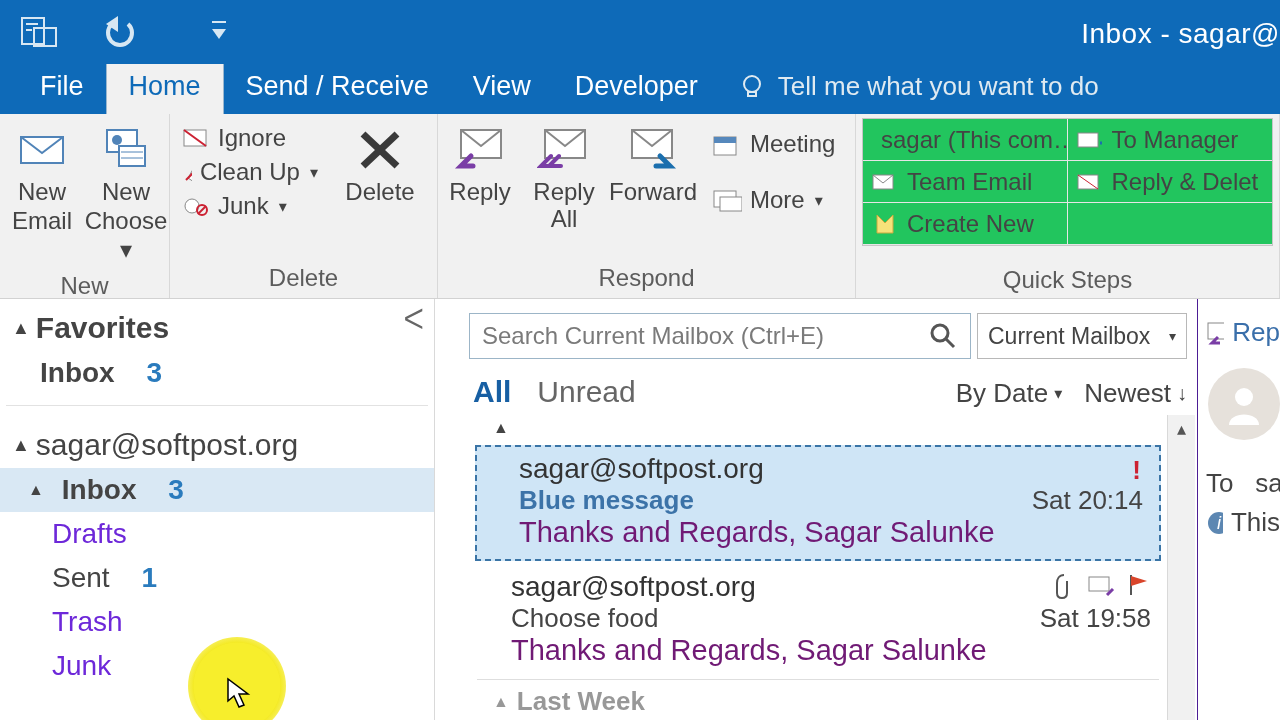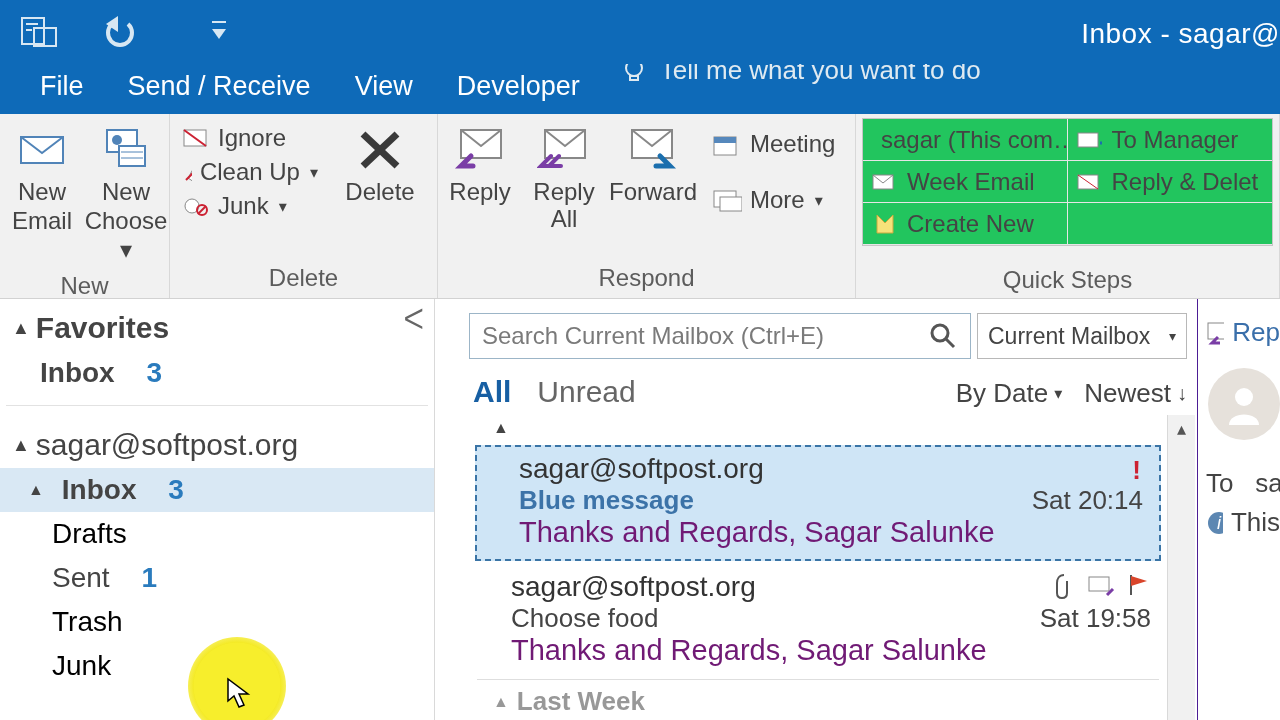--- a/index.html
+++ b/index.html
@@ -10,21 +10,21 @@
 .tb-left { display:flex; align-items:center; gap:36px; padding-left:20px; }
 .tb-icon svg { display:block; }
 .tb-undo svg { display:block; }
 .tb-drop { font-size:22px; color:#d7e7f3; margin-left:32px; line-height:1; }
 .tb-title { position:absolute; right:0; top:18px; color:#fff; font-size:28px; letter-spacing:.5px; }
 
 
 .ribbons { height:50px; background:#0e6ab8; display:flex; align-items:flex-end; padding-left:18px; }
 .rtab { color:#fff; font-size:27px; padding:8px 22px 12px; cursor:pointer; }
 .rtab.active { background:#f1f1f1; color:#0e6ab8; border:1px solid #9ab7cf; border-bottom:none; }
-.tell { display:flex; align-items:center; gap:12px; margin-left:18px; color:#dfeaf1; font-size:26px; padding-bottom:28px; }
+.tell { display:flex; align-items:center; gap:12px; margin-left:18px; color:#dfeaf1; font-size:26px; padding-bottom:12px; }
 .tell svg { display:block; }
 
 
 .ribbon-body { height:185px; background:#f1f1f1; border-bottom:1px solid #d2d2d2; display:flex; }
 .rgroup { border-right:1px solid #d8d8d8; display:flex; flex-direction:column; justify-content:space-between; padding-top:6px; }
 .rgroup-lbl { text-align:center; font-size:24px; color:#5c5c5c; padding:4px 0 6px; }
 .rgroup .btns { flex:1; display:flex; align-items:flex-start; }
 
 
 .bigbtn { display:flex; flex-direction:column; align-items:center; justify-content:flex-start; width:84px; padding:4px 0; cursor:pointer; font-size:24px; color:#444; text-align:center; line-height:1.2; }
@@ -51,21 +51,21 @@
 .collapse { position:absolute; top:4px; right:10px; font-size:28px; color:#666; cursor:pointer; }
 .nav-h { display:flex; align-items:center; gap:6px; font-size:30px; font-weight:600; color:#444; padding:6px 12px; cursor:pointer; }
 .nav-h .tri { font-size:18px; }
 .nav-item { display:flex; align-items:center; gap:12px; font-size:28px; color:#444; padding:6px 12px 6px 40px; cursor:pointer; }
 .nav-item.bold .nm { font-weight:700; }
 .nav-item.selected { background:#d9e8f4; }
 .nav-item .tri { font-size:16px; margin-right:6px; }
 .nav-item .cnt { color:#2a7bbd; font-weight:600; }
 .nav-sep { height:1px; background:#e2e2e2; margin:10px 6px 16px; }
 .nav-acct { display:flex; align-items:center; gap:6px; font-size:30px; color:#444; padding:6px 12px; cursor:pointer; }
-.nav-sub { font-size:28px; color:#000000; padding:6px 12px 6px 52px; cursor:pointer; }
+.nav-sub { font-size:28px; color:#6d28d9; padding:6px 12px 6px 52px; cursor:pointer; }
 
 
 .spot { position:absolute; width:98px; height:98px; border-radius:50%; background:radial-gradient(circle,#f7ee2c 62%,#f4ea27 63%,rgba(247,238,44,0) 100%); top:338px; left:188px; }
 .cursor { position:absolute; top:378px; left:226px; }
 
 
 .listcol { flex:1; border-right:1px solid #4c1d95; display:flex; flex-direction:column; padding:14px 0 0 34px; position:relative; }
 .searchrow { display:flex; gap:6px; padding-right:10px; }
 .searchbox { flex:1; height:46px; border:1px solid #9cb5c7; display:flex; align-items:center; justify-content:space-between; padding:0 12px; color:#7a7a7a; font-size:24px; }
 .searchbox svg { cursor:pointer; }
@@ -127,20 +127,21 @@
           <line x1="2" y1="3" x2="16" y2="3" stroke="#d7e7f3" stroke-width="2"></line>
           <polygon points="2,10 16,10 9,20" fill="#d7e7f3"></polygon>
         </svg>
     </span>
   </div>
   <div class="tb-title">Inbox - sagar@</div>
 </div>
 
 <div class="ribbons">
   <div class="rtab">File</div>
+  <div class="rtab active">Home</div>
   <div class="rtab">Send / Receive</div>
   <div class="rtab">View</div>
   <div class="rtab">Developer</div>
   <div class="tell">
     <svg width="28" height="28">
         <circle cx="14" cy="11" r="8" fill="none" stroke="#dfeaf1" stroke-width="2"></circle>
         <rect x="10" y="19" width="8" height="4" fill="none" stroke="#dfeaf1" stroke-width="2"></rect>
       </svg>
     <span>Tell me what you want to do</span>
   </div>
@@ -287,21 +288,21 @@
             <rect x="2" y="4" width="20" height="14" fill="#fff" stroke="#888"></rect>
             <path d="M24 14 L32 14" stroke="#1b6fae" stroke-width="3"></path>
           </svg>
           <span>To Manager</span>
         </div>
       <div class="qscell">
           <svg width="26" height="22">
             <rect x="2" y="4" width="20" height="14" fill="#fff" stroke="#888"></rect>
             <polyline points="2,4 12,12 22,4" fill="none" stroke="#888"></polyline>
           </svg>
-          <span>Week Email</span>
+          <span>Team Email</span>
         </div>
       <div class="qscell">
           <svg width="26" height="22">
             <rect x="2" y="4" width="20" height="14" fill="#fff" stroke="#888"></rect>
             <line x1="2" y1="4" x2="22" y2="18" stroke="#c23"></line>
           </svg>
           <span>Reply &amp; Delet</span>
         </div>
       <div class="qscell">
           <svg width="26" height="22">

